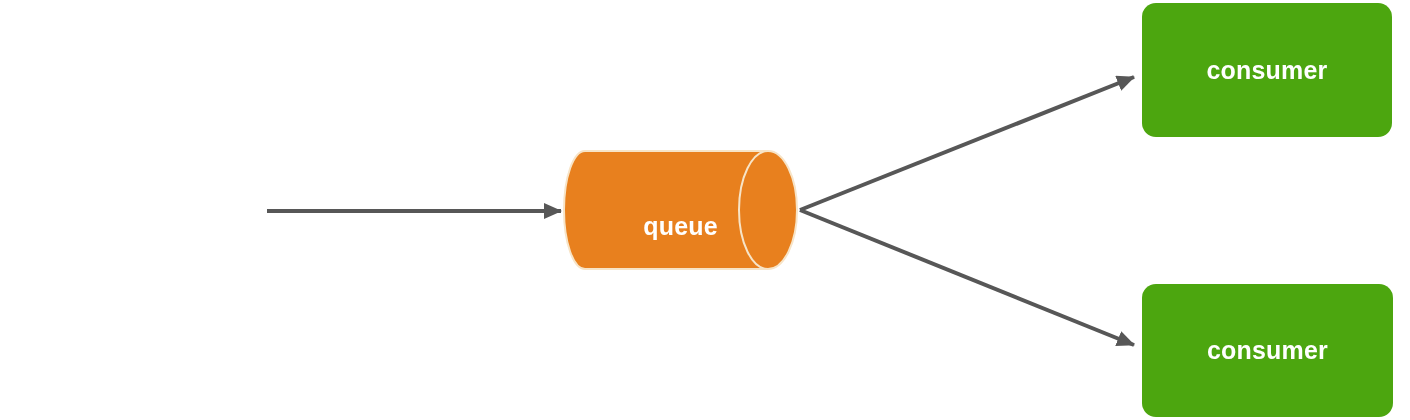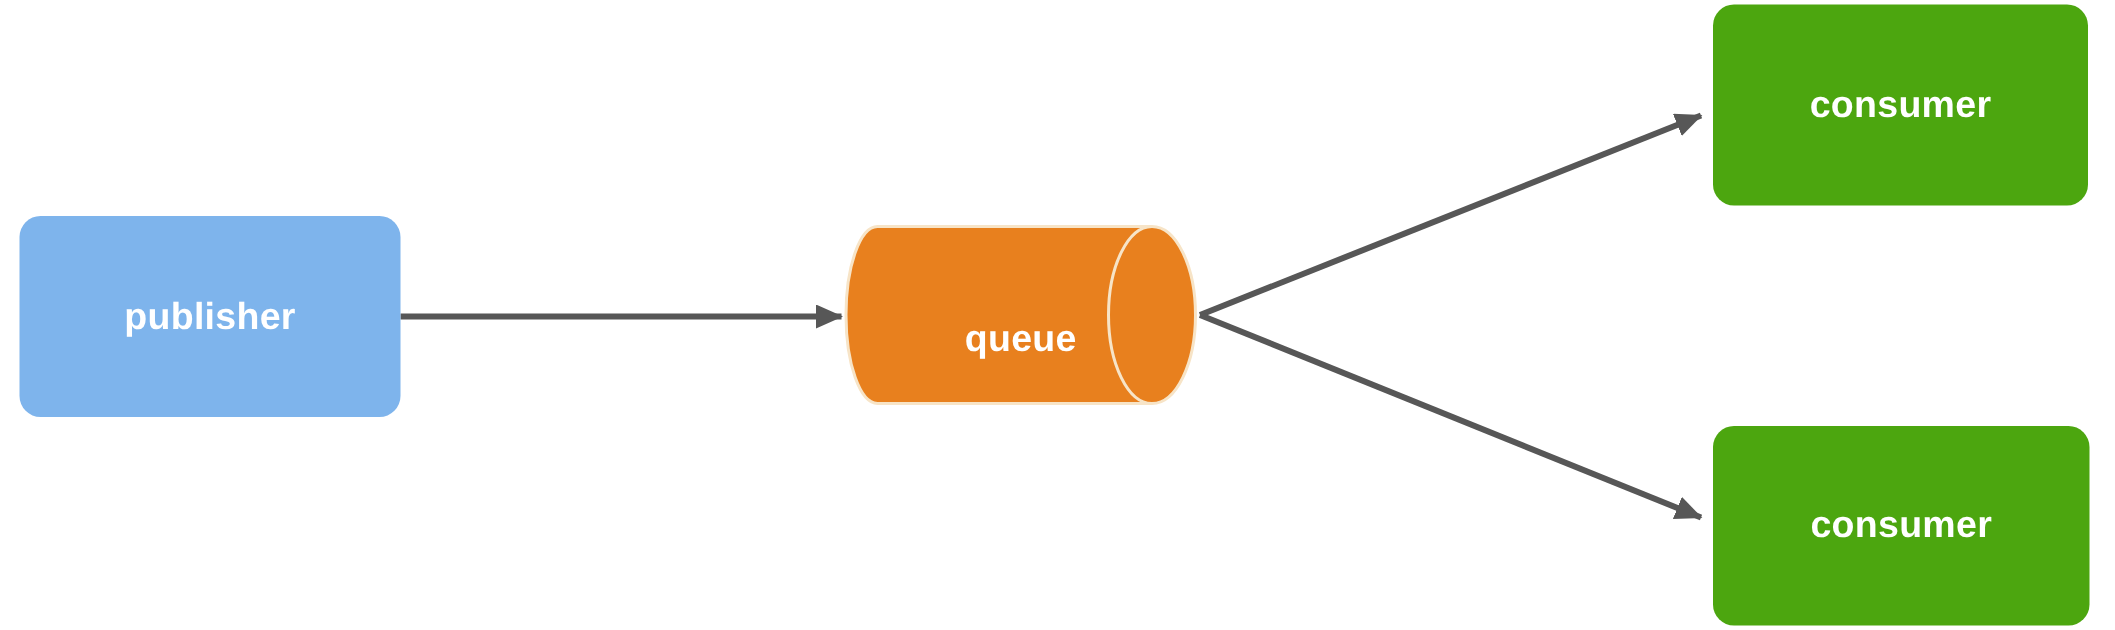--- a/index.html
+++ b/index.html
@@ -99,23 +99,20 @@
       <path class="cylinder-inner-arc" d="M768,151 A29,59 0 0 0 739,210 A29,59 0 0 0 768,269"></path>
     </g>
 
     <line class="edge" x1="267" y1="211" x2="561" y2="211" marker-end="url(#arrowhead)"></line>
 
     <line class="edge" x1="800" y1="210" x2="1134" y2="77" marker-end="url(#arrowhead)"></line>
 
     <line class="edge" x1="800" y1="210" x2="1134" y2="345" marker-end="url(#arrowhead)"></line>
   </svg>
 
-  <div class="node node-rect" id="node-publisher">
-    <span>publisher</span>
-  </div>
 
   <div class="node" id="node-queue-label">
     <span>queue</span>
   </div>
 
   <div class="node node-rect" id="node-consumer-top">
     <span>consumer</span>
   </div>
 
   <div class="node node-rect" id="node-consumer-bottom">

